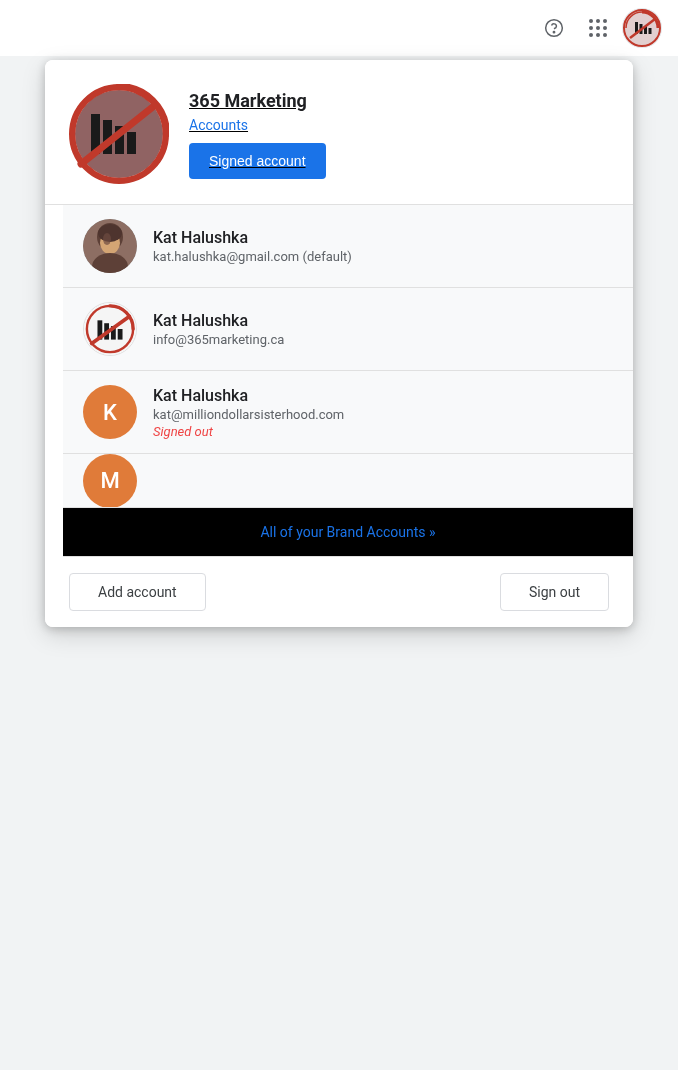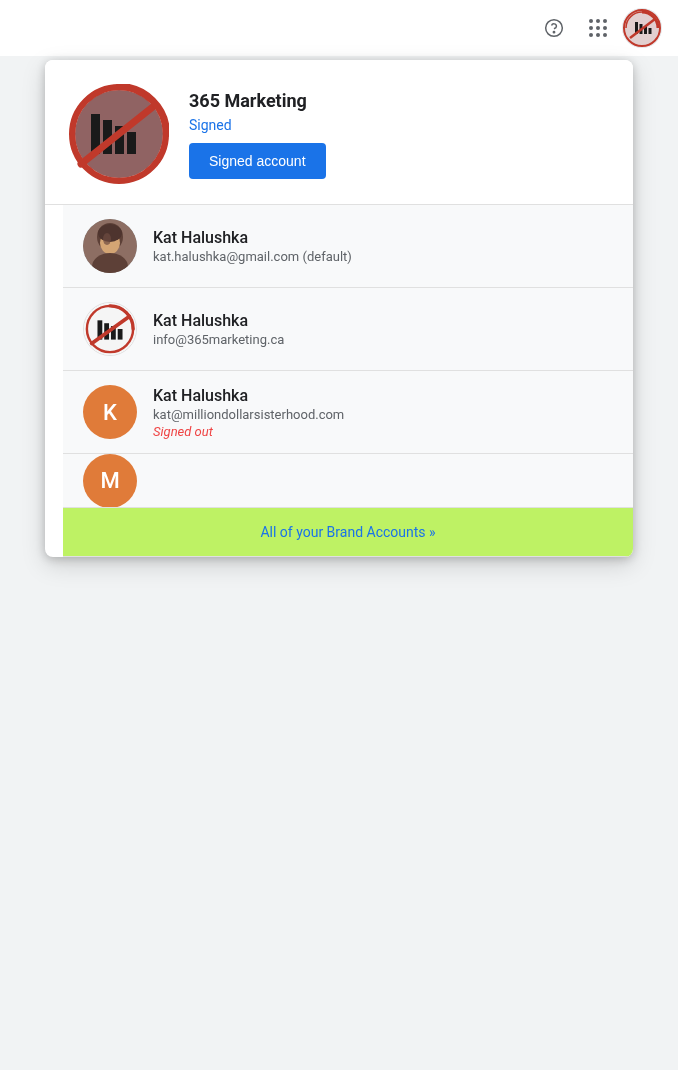--- a/index.html
+++ b/index.html
@@ -63,20 +63,21 @@
 
     
     .account-header {
       display: flex;
       flex-direction: row;
       align-items: center;
       padding: 24px 24px 20px 24px;
       gap: 20px;
       background: #fff;
       border-bottom: 1px solid #e0e0e0;
+      text-decoration: underline;
     }
 
     .brand-logo-large {
       width: 100px;
       height: 100px;
       flex-shrink: 0;
     }
 
     .account-info {
       display: flex;
@@ -164,21 +165,21 @@
       font-style: italic;
     }
 
     
     .brand-accounts-row {
       display: flex;
       justify-content: center;
       align-items: center;
       padding: 16px;
       border-bottom: 1px solid #e0e0e0;
-      background: #bef264;
+      background: #000000;
       cursor: pointer;
     }
 
     .brand-accounts-link {
       color: #1a73e8;
       font-size: 14px;
       text-decoration: none;
       cursor: pointer;
     }
 
@@ -282,21 +283,21 @@
         <rect x="46" y="42" width="9" height="28" fill="#1a1a1a"></rect>
         <rect x="58" y="48" width="9" height="22" fill="#1a1a1a"></rect>
 
         <line x1="12" y1="80" x2="85" y2="22" stroke="#c0392b" stroke-width="7" stroke-linecap="round"></line>
 
         <circle cx="50" cy="50" r="46" fill="none" stroke="#c0392b" stroke-width="4.5"></circle>
       </svg>
     </div>
     <div class="account-info">
       <span class="account-name">365 Marketing</span>
-      <a class="privacy-link">Signed</a>
+      <a class="privacy-link">Accounts</a>
       <button class="manage-account-btn">Signed account</button>
     </div>
   </div>
 
   <div class="account-list">
 
     <div class="account-item">
       <div class="account-avatar" style="background:#9e9e9e; overflow:hidden;">
 
         <svg viewBox="0 0 54 54" width="54" height="54">
@@ -354,14 +355,18 @@
         M
       </div>
     </div>
 
     <div class="brand-accounts-row">
       <a class="brand-accounts-link">All of your Brand Accounts »</a>
     </div>
 
   </div>
 
+  <div class="footer-buttons">
+    <button class="footer-btn">Add account</button>
+    <button class="footer-btn">Sign out</button>
+  </div>
 
 </div>
 
 </body></html>

